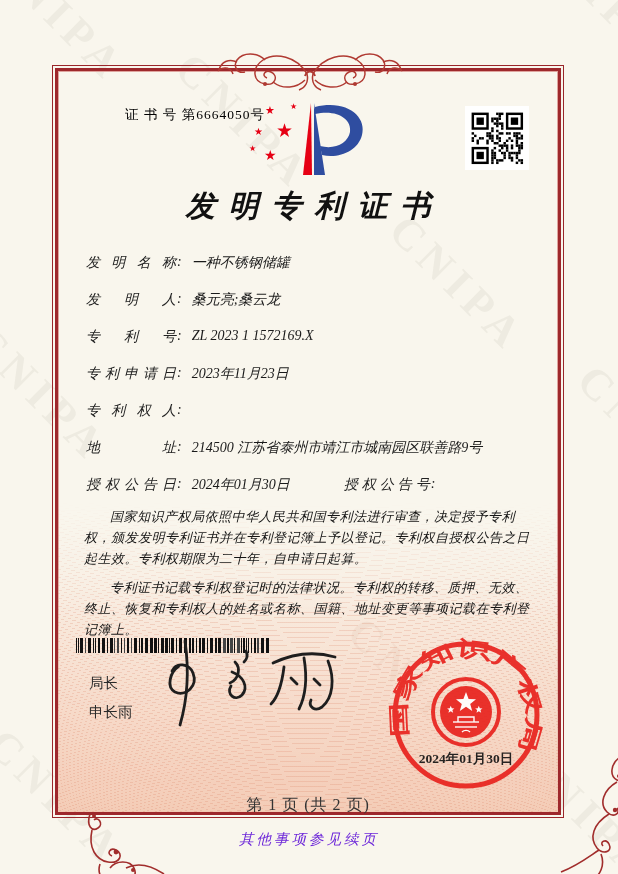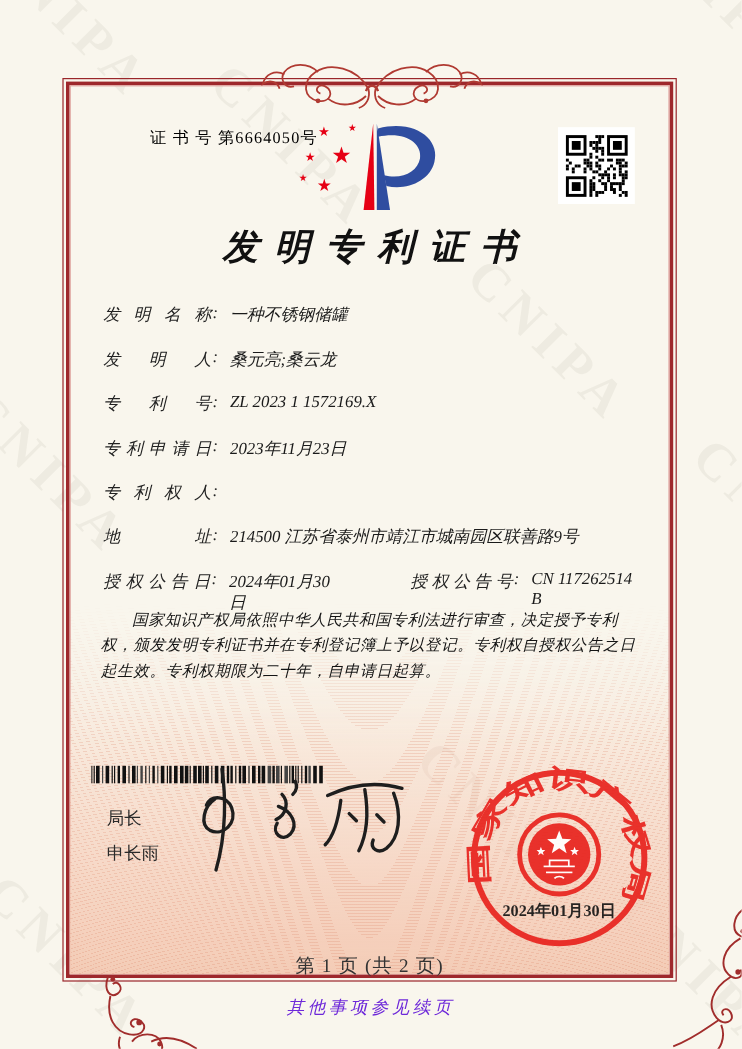--- a/index.html
+++ b/index.html
@@ -285,27 +285,27 @@
         <span class="colon">:</span>
         <span class="val">214500 江苏省泰州市靖江市城南园区联善路9号</span>
     </div>
     <div class="frow double">
       <span class="lbl">授权公告日</span>
         <span class="colon">:</span>
         <span class="val">2024年01月30日</span>
       <span class="cell2">
         <span class="lbl">授权公告号</span>
           <span class="colon">:</span>
-          <span class="val">CN 117262514 B</span>
       </span>
     </div>
   </div>
 
   <div class="abs bodytext">
     <p>国家知识产权局依照中华人民共和国专利法进行审查，决定授予专利权，颁发发明专利证书并在专利登记簿上予以登记。专利权自授权公告之日起生效。专利权期限为二十年，自申请日起算。</p>
+    <p>专利证书记载专利权登记时的法律状况。专利权的转移、质押、无效、终止、恢复和专利权人的姓名或名称、国籍、地址变更等事项记载在专利登记簿上。</p>
   </div>
 
   <div class="abs barcode">
     <svg id="bc" width="194" height="15" viewBox="0 0 194 15">
         <rect x="0" y="0" width="1" height="15" fill="#111"></rect>
         <rect x="2" y="0" width="1" height="15" fill="#111"></rect>
         <rect x="4" y="0" width="3" height="15" fill="#111"></rect>
         <rect x="9" y="0" width="1" height="15" fill="#444"></rect>
         <rect x="12" y="0" width="3" height="15" fill="#111"></rect>
         <rect x="17" y="0" width="1" height="15" fill="#111"></rect>

